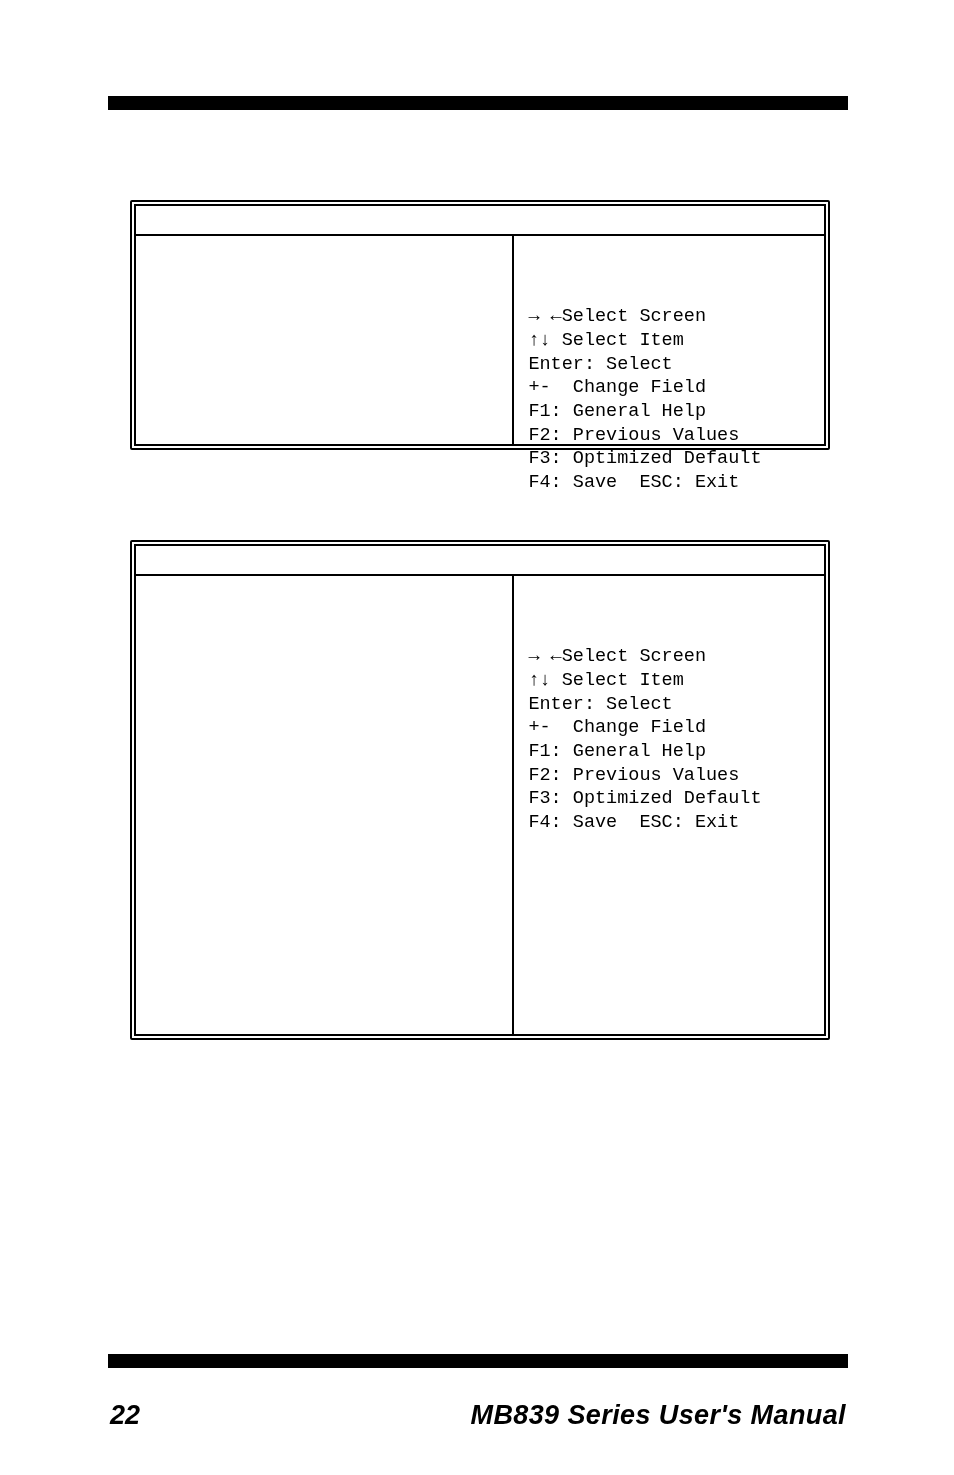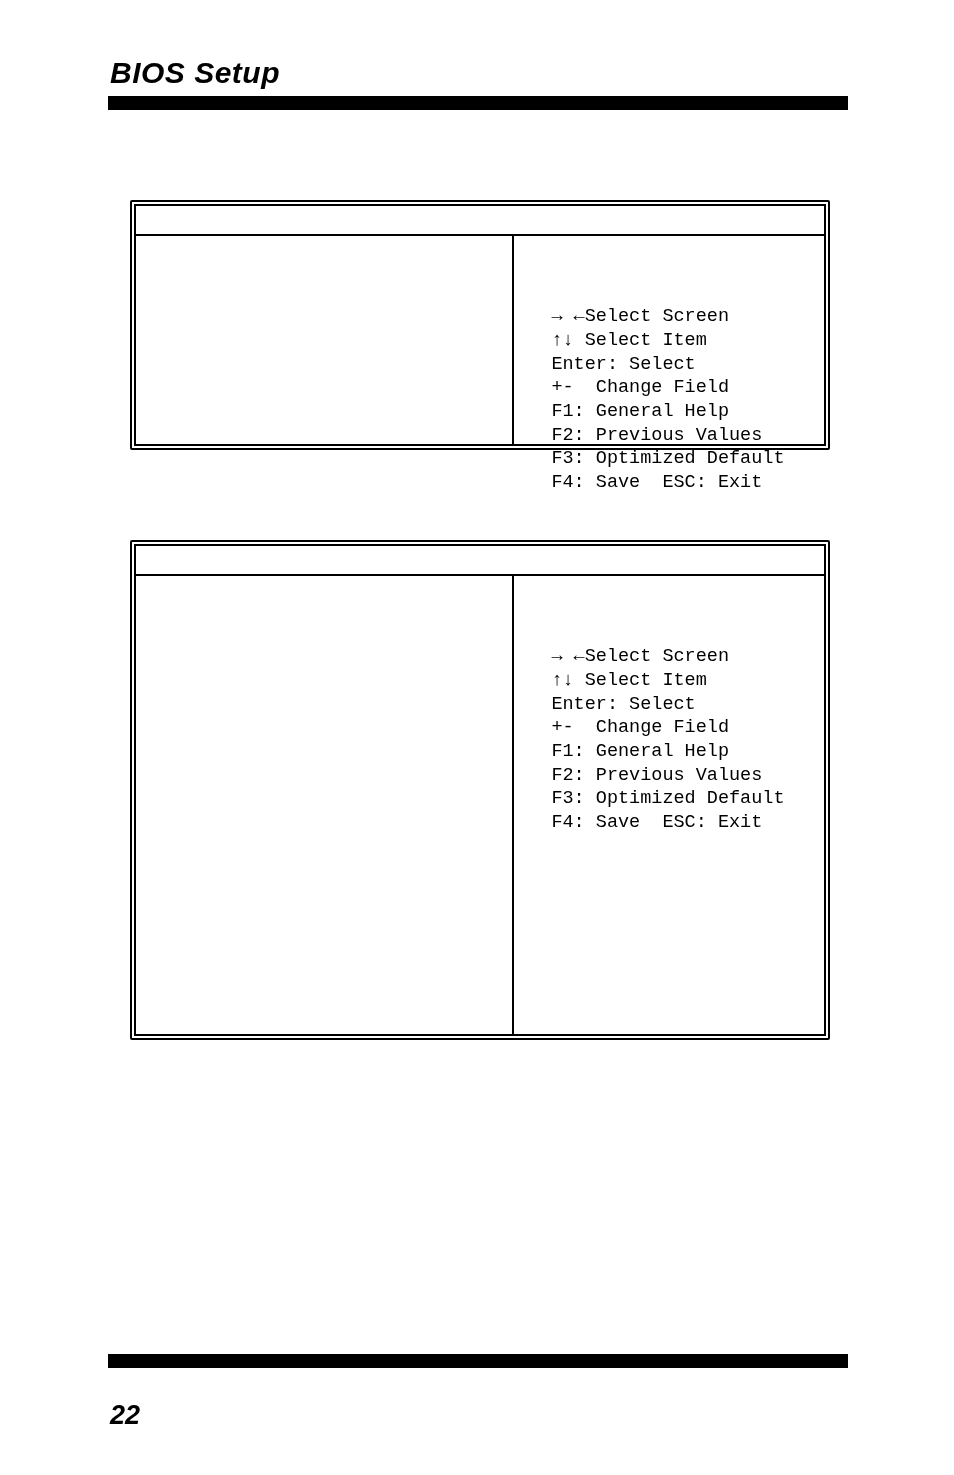--- a/index.html
+++ b/index.html
@@ -55,21 +55,20 @@
     border-top: 2px solid #000000;
     margin: 0;
   }
   .top-gap {
     height: 28px;
   }
   .columns {
     display: flex;
     align-items: stretch;
     height: calc(100% - 30px);
-    gap: 23px;
   }
   .col-left {
     flex: 0 0 55%;
     border-right: 2px solid #000000;
     box-sizing: border-box;
     padding: 10px 12px 8px 12px;
   }
   .col-right {
     flex: 1;
     box-sizing: border-box;
@@ -107,21 +106,20 @@
     font-weight: 900;
     font-size: 27px;
     letter-spacing: 0.4px;
   }
 </style>
 </head>
 <body>
 
 <div class="page">
 
-  <div class="header-title">BIOS Setup</div>
   <div class="header-bar"></div>
 
   <div class="bios-box box1">
     <div class="top-gap"></div>
     <hr class="inner-hr">
     <div class="columns">
       <div class="col-left"></div>
       <div class="col-right">
         <div class="help-block">→ ←Select Screen
 ↑↓ Select Item
@@ -150,16 +148,17 @@
 F3: Optimized Default
 F4: Save  ESC: Exit</div>
       </div>
     </div>
   </div>
 
   <div class="footer">
     <div class="footer-bar"></div>
     <div class="footer-line">
       <span class="footer-page">22</span>
+      <span class="footer-manual">MB839 Series User's Manual</span>
     </div>
   </div>
 
 </div>
 
 </body></html>

